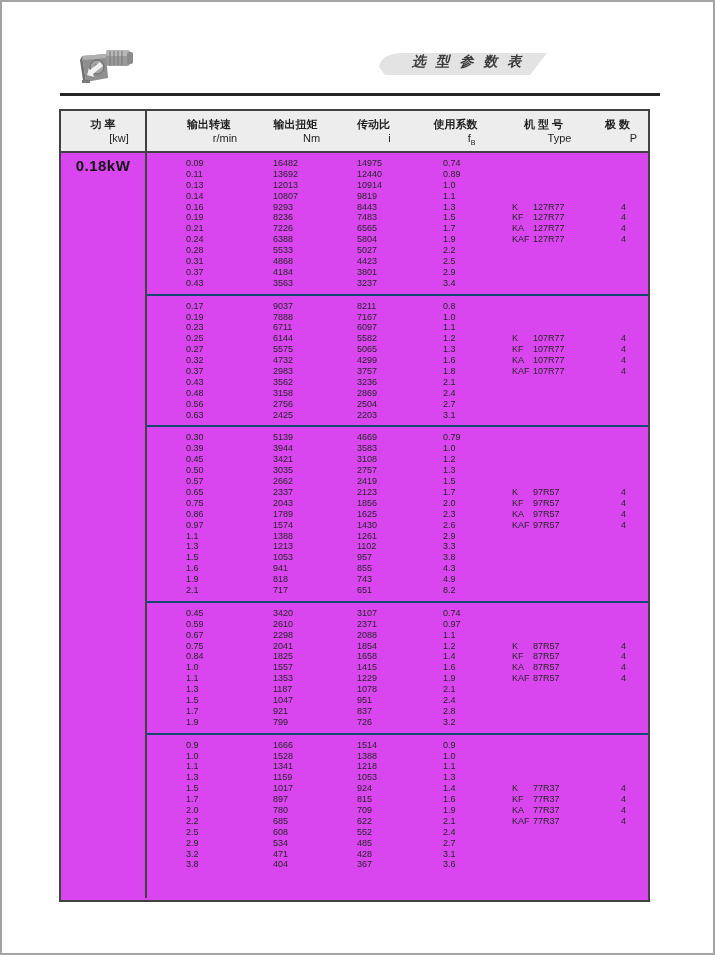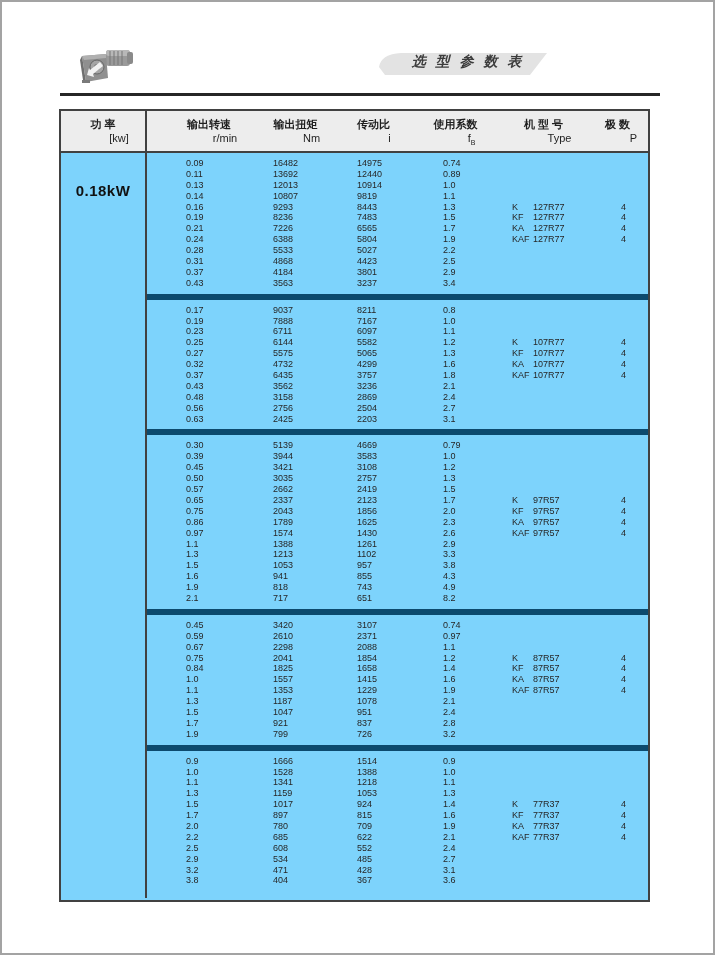--- a/index.html
+++ b/index.html
@@ -15,35 +15,35 @@
   .banner svg { position:absolute; left:0; top:0; }
   .banner-title {
     position:absolute; left:14px; top:4px; width:150px; text-align:center;
     font-size:14px; font-weight:bold; font-style:italic; color:#3c3c3c;
     letter-spacing:3px; white-space:nowrap;
   }
   .header-rule { position:absolute; left:58px; top:91px; width:600px; height:3px; background:#262626; }
   
   .seltable {
     position:absolute; left:57px; top:107px; width:591px; height:793px;
-    border:2px solid #414141; background:#7dd3fc;
+    border:2px solid #414141; background:#d946ef;
   }
   .thead { display:flex; height:42px; background:#ededed; border-bottom:2px solid #414141; }
   .power-head { width:86px; border-right:2px solid #414141; text-align:center; }
   .data-head { flex:1; display:grid; grid-template-columns:92px 81px 75px 89px 87px 1fr;margin-left:16px; }
   .hcell { text-align:center; }
   .h-zh { font-size:11px; font-weight:bold; color:#1f1f1f; margin-top:6px; line-height:14px; white-space:nowrap; }
   .h-unit { font-size:11px; color:#1f1f1f; line-height:15px;padding-left:32px; }
   .h-unit sub { font-size:7px; }
   .tbody { display:flex; height:745px; }
   .power-col { width:86px; border-right:2px solid #414141; text-align:center; }
-  .power-value { display:inline-block; margin-top:29px; font-size:15px; font-weight:bold; color:#111; letter-spacing:0.5px; }
+  .power-value { display:inline-block; margin-top:4px; font-size:15px; font-weight:bold; color:#111; letter-spacing:0.5px; }
   .data-col { flex:1; overflow:hidden; }
   .group { padding:5px 10px 5px 39px; }
-  .group + .group { border-top:6px solid #0c4a6e; }
+  .group + .group { border-top:2px solid #0c4a6e; }
   .row { display:grid; grid-template-columns:87px 84px 86px 69px 109px 1fr; height:10.9px; }
   .c { font-size:9px; line-height:10.9px; color:#262626; white-space:nowrap; }
   .tp { display:inline-block; width:21px; }
 </style>
 </head>
 <body>
 
 <div class="page">
 
   <div class="logo">
@@ -257,21 +257,21 @@
             <div class="row">
               <span class="c">0.32</span>
               <span class="c">4732</span>
               <span class="c">4299</span>
               <span class="c">1.6</span>
               <span class="c"><span class="tp">KA</span><span>107R77</span></span>
               <span class="c">4</span>
             </div>
             <div class="row">
               <span class="c">0.37</span>
-              <span class="c">6435</span>
+              <span class="c">2983</span>
               <span class="c">3757</span>
               <span class="c">1.8</span>
               <span class="c"><span class="tp">KAF</span><span>107R77</span></span>
               <span class="c">4</span>
             </div>
             <div class="row">
               <span class="c">0.43</span>
               <span class="c">3562</span>
               <span class="c">3236</span>
               <span class="c">2.1</span>

